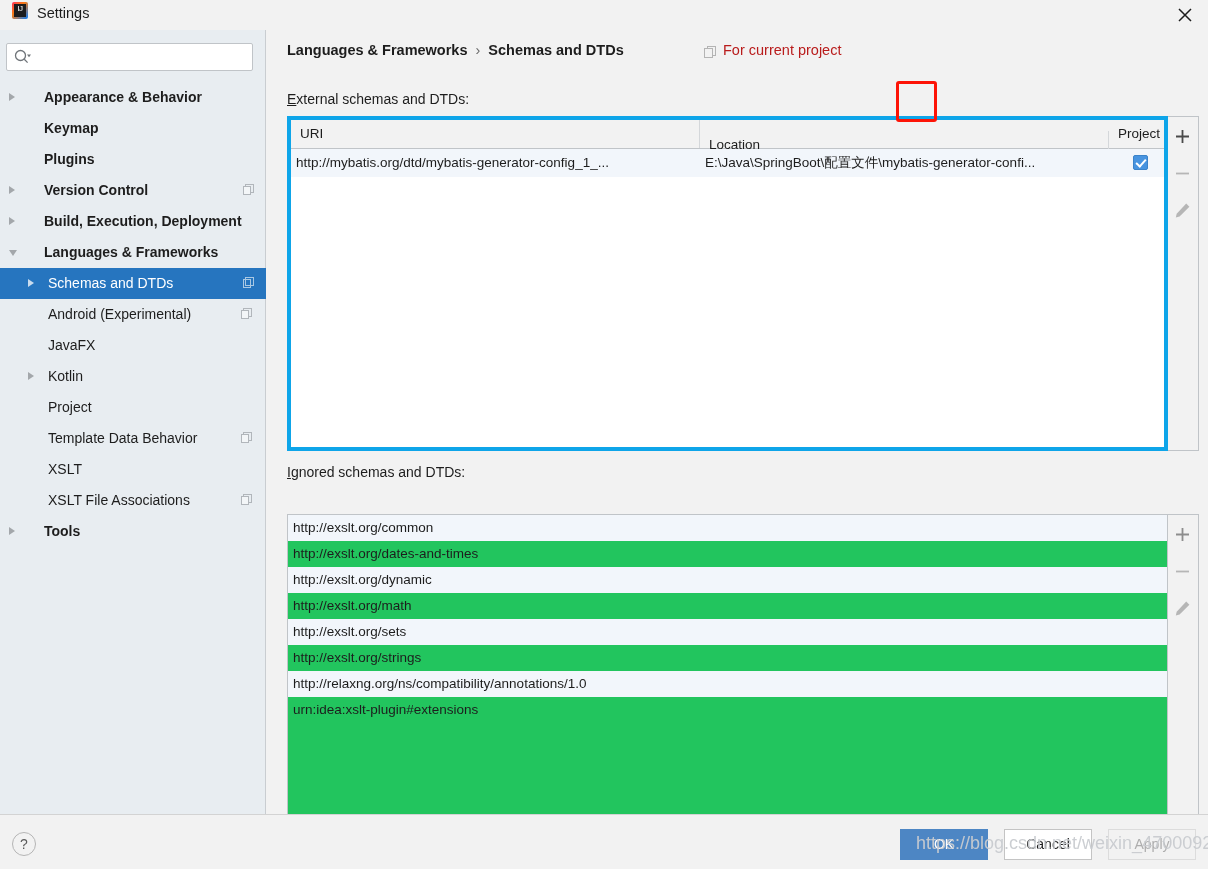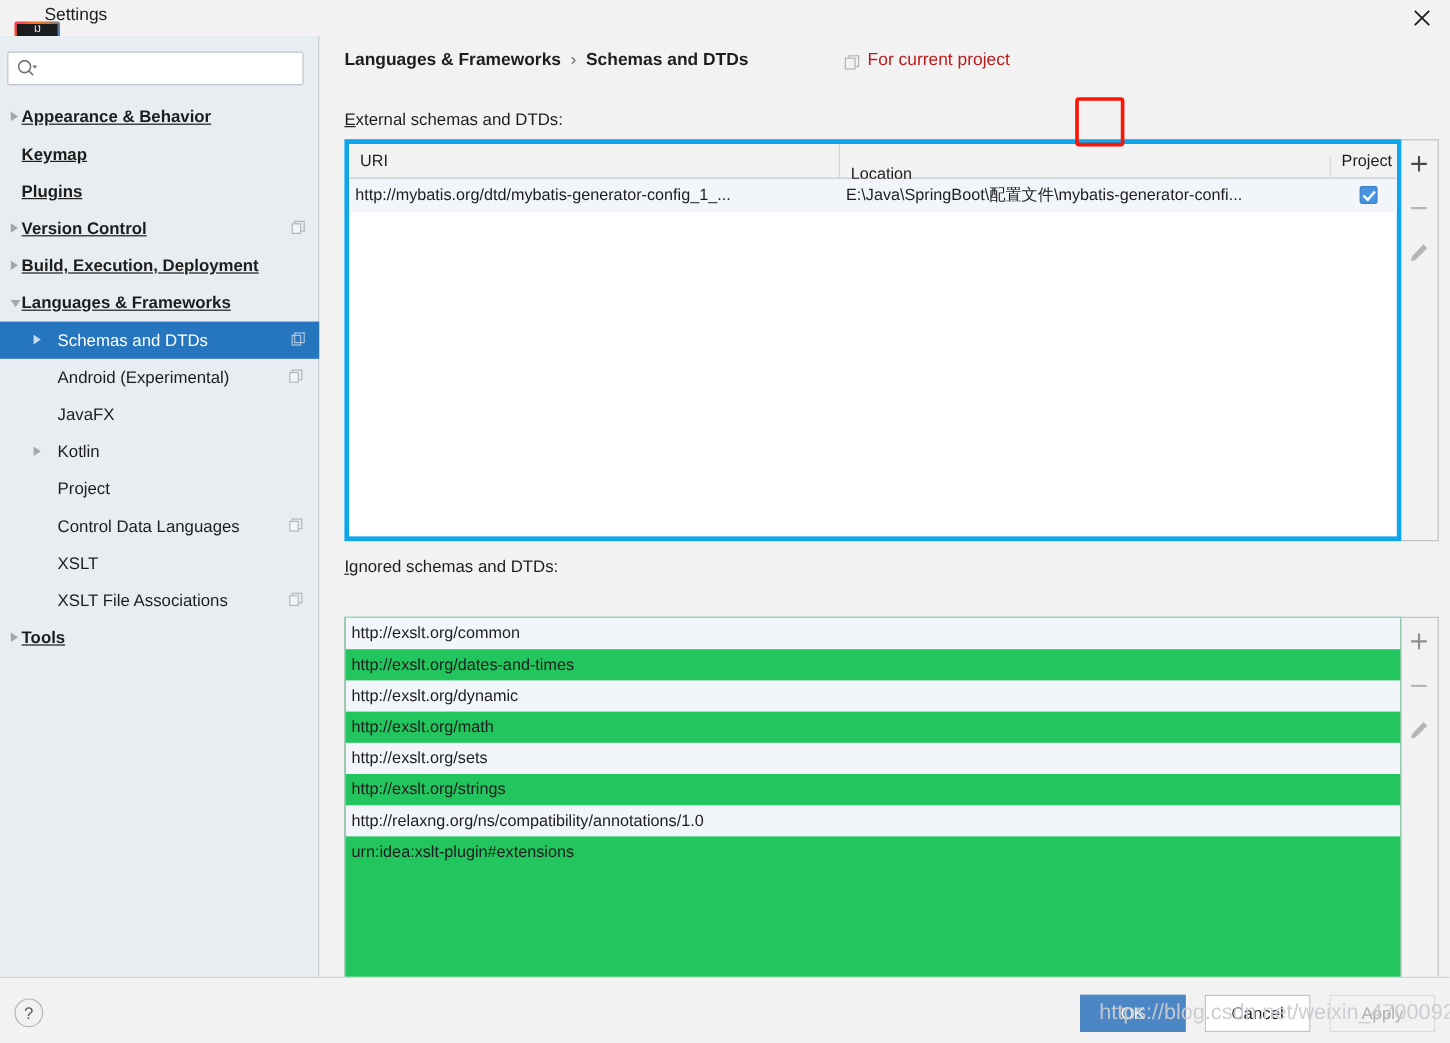--- a/index.html
+++ b/index.html
@@ -13,21 +13,21 @@
     overflow: hidden;
   }
   #root { position: relative; width: 1208px; height: 869px; background: #f2f2f2; }
 
   
   .titlebar {
     position: absolute; left: 0; top: 0; width: 1208px; height: 30px;
     background: #f2f2f2;
   }
   .title-icon {
-    position: absolute; left: 12px; top: 18px; width: 38px; height: 17px;
+    position: absolute; left: 12px; top: 2px; width: 16px; height: 17px;
     border-radius: 2px; overflow: hidden;
     background: linear-gradient(135deg, #fe315d 0%, #f97a12 38%, #087cfa 100%);
   }
   .title-icon .ijbox {
     position: absolute; left: 2px; top: 2px; right: 2px; bottom: 2px;
     background: #1b1c1e;
   }
   .title-icon .ijtext {
     position: absolute; left: 0; top: 0; width: 100%; height: 100%;
     color: #ffffff; font-size: 8px; line-height: 13px; text-align: center;
@@ -65,21 +65,21 @@
   .search-icon {
     position: absolute; left: 8px; top: 6px; pointer-events: none;
   }
   .tree { position: absolute; left: 0; top: 52px; width: 266px; }
   .tree-row {
     position: relative; height: 31px; line-height: 31px;
     white-space: nowrap; cursor: default;
   }
   .tree-row.selected { background: #2675bf; }
   .tree-row.selected .tree-label { color: #ffffff; }
-  .tree-row.lvl0 .tree-label { font-weight: bold; padding-left: 18px; text-decoration: underline; }
+  .tree-row.lvl0 .tree-label { font-weight: bold; padding-left: 44px; }
   .tree-row.lvl1 .tree-label { font-weight: normal; padding-left: 48px; }
   .tree-label { font-size: 14px; color: #1d1d1d; display: inline-block; }
   .arrow {
     position: absolute; width: 0; height: 0;
     border-left: 6px solid #a3a7ab;
     border-top: 4.5px solid transparent;
     border-bottom: 4.5px solid transparent;
     top: 11px;
   }
   .tree-row.lvl0 .arrow { left: 9px; }
@@ -291,21 +291,21 @@
             <span class="b1"></span>
             <span class="b2"></span>
           </span></div>
         <div class="tree-row lvl1"><span class="tree-label">Android (Experimental)</span><span class="copy-badge" style="left: 241px;">
             <span class="b1"></span>
             <span class="b2"></span>
           </span></div>
         <div class="tree-row lvl1"><span class="tree-label">JavaFX</span></div>
         <div class="tree-row lvl1"><span class="arrow"></span><span class="tree-label">Kotlin</span></div>
         <div class="tree-row lvl1"><span class="tree-label">Project</span></div>
-        <div class="tree-row lvl1"><span class="tree-label">Control Data Languages</span><span class="copy-badge" style="left: 241px;">
+        <div class="tree-row lvl1"><span class="tree-label">Template Data Behavior</span><span class="copy-badge" style="left: 241px;">
             <span class="b1"></span>
             <span class="b2"></span>
           </span></div>
         <div class="tree-row lvl1"><span class="tree-label">XSLT</span></div>
         <div class="tree-row lvl1"><span class="tree-label">XSLT File Associations</span><span class="copy-badge" style="left: 241px;">
             <span class="b1"></span>
             <span class="b2"></span>
           </span></div>
         <div class="tree-row lvl0"><span class="arrow"></span><span class="tree-label">Tools</span></div>
       </div>

